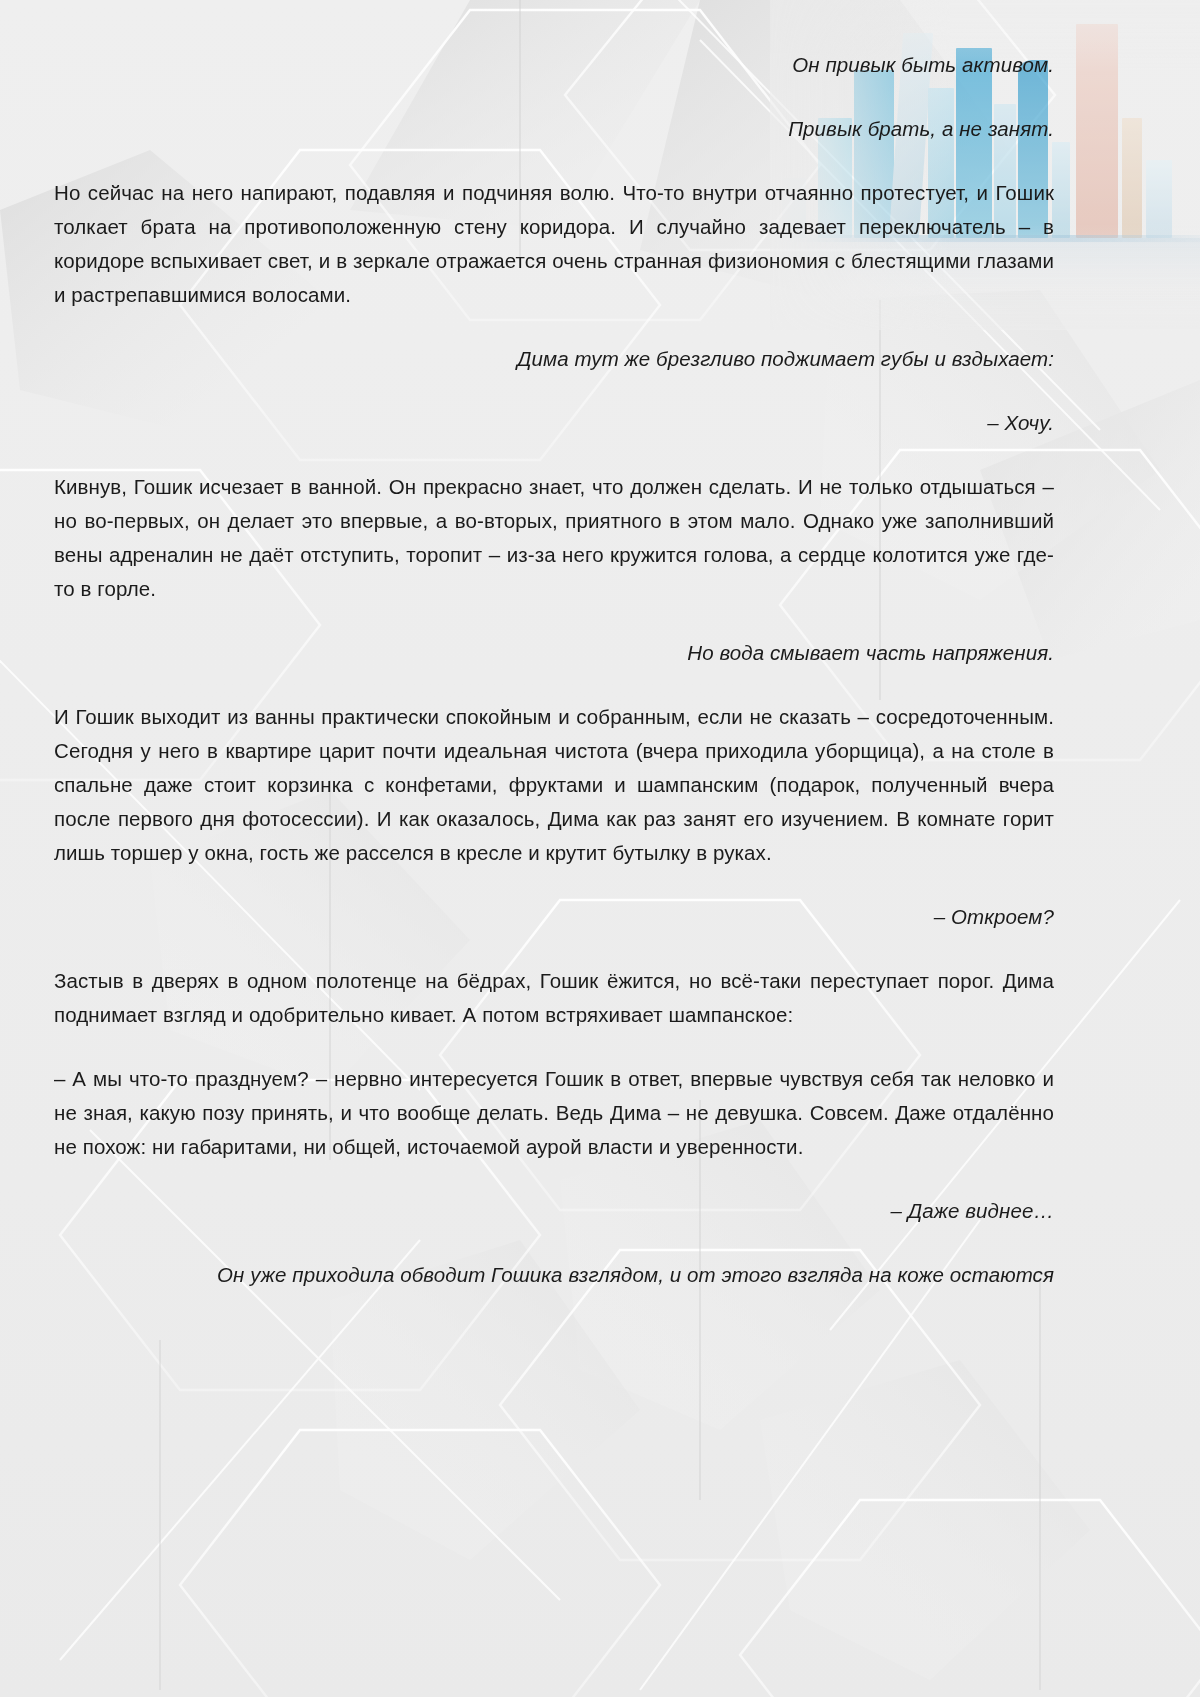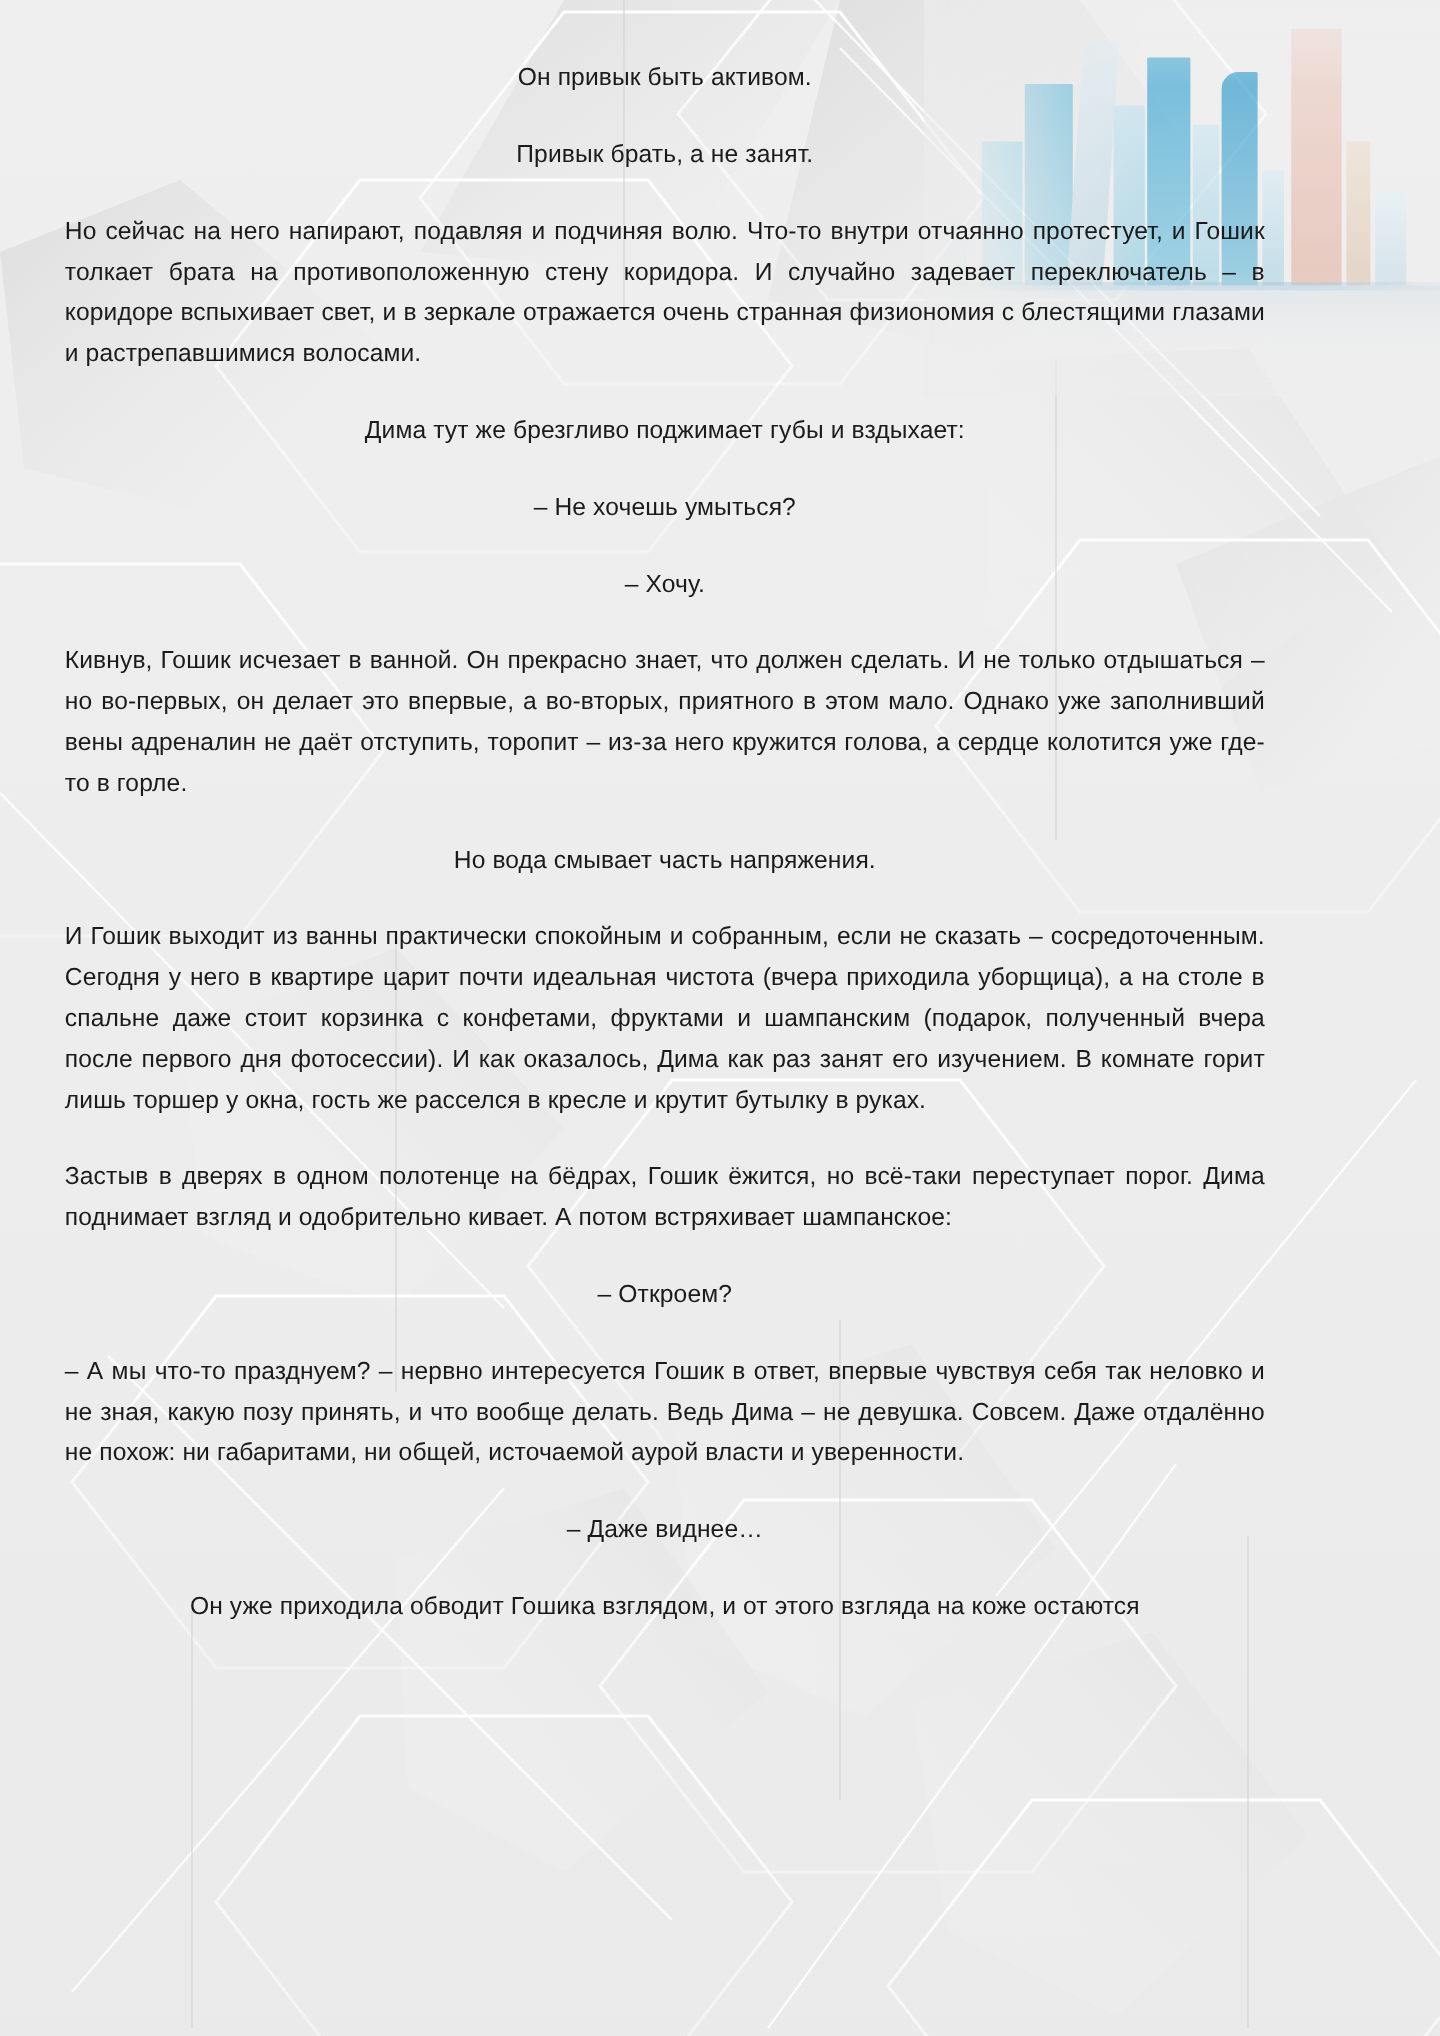--- a/index.html
+++ b/index.html
@@ -92,21 +92,22 @@
     color: #1b1b1b;
     text-align: justify;
     text-justify: inter-word;
     letter-spacing: .1px;
     -webkit-font-smoothing: antialiased;
   }
   p.para.last {
     margin-bottom: 0;
   }
   p.para.short {
-    text-align: center;
+    text-align: right;
+    font-style: italic;
   }
 </style>
 </head>
 <body>
 
 <div id="page">
 
   <div class="bg-layer">
     <svg class="bg-svg" viewBox="0 0 1200 1697" preserveAspectRatio="none">
       <defs>
@@ -187,25 +188,24 @@
     <div class="waterline"></div>
     <div class="reflection"></div>
     <div class="skyline-fade"></div>
   </div>
 
   <div class="content">
     <p class="para short">Он привык быть активом.</p>
     <p class="para short">Привык брать, а не занят.</p>
     <p class="para">Но сейчас на него напирают, подавляя и подчиняя волю. Что-то внутри отчаянно протестует, и Гошик толкает брата на противоположенную стену коридора. И случайно задевает переключатель – в коридоре вспыхивает свет, и в зеркале отражается очень странная физиономия с  блестящими глазами и растрепавшимися волосами.</p>
     <p class="para short">Дима тут же брезгливо поджимает губы и вздыхает:</p>
-    <p class="para short">– Не хочешь умыться?</p>
     <p class="para short">– Хочу.</p>
     <p class="para">Кивнув, Гошик исчезает в ванной. Он прекрасно знает, что должен сделать. И не только отдышаться – но во-первых, он делает это впервые, а во-вторых, приятного в этом мало. Однако уже заполнивший вены адреналин не даёт отступить, торопит – из-за него кружится голова, а сердце колотится уже где-то в горле.</p>
     <p class="para short">Но вода смывает часть напряжения.</p>
     <p class="para">И Гошик выходит из ванны практически спокойным и собранным, если не сказать – сосредоточенным. Сегодня у него в квартире царит почти идеальная чистота (вчера приходила уборщица), а на столе в спальне даже стоит корзинка с конфетами, фруктами и шампанским (подарок, полученный вчера после первого дня фотосессии). И как оказалось, Дима как раз занят его изучением. В комнате горит лишь торшер у окна, гость же расселся в кресле и крутит бутылку в руках.</p>
+    <p class="para short">– Откроем?</p>
     <p class="para">Застыв в дверях в одном полотенце на бёдрах, Гошик ёжится, но всё-таки переступает порог. Дима поднимает взгляд и одобрительно кивает. А потом встряхивает шампанское:</p>
-    <p class="para short">– Откроем?</p>
     <p class="para">– А мы что-то празднуем? – нервно интересуется Гошик в ответ, впервые чувствуя себя так неловко и не зная, какую позу принять, и что вообще делать. Ведь Дима – не девушка. Совсем. Даже отдалённо не похож: ни габаритами, ни общей, источаемой аурой власти и уверенности.</p>
     <p class="para short">– Даже виднее…</p>
     <p class="para short last">Он уже приходила обводит Гошика взглядом, и от этого взгляда на коже остаются</p>
   </div>
 
 </div>
 
 </body></html>

